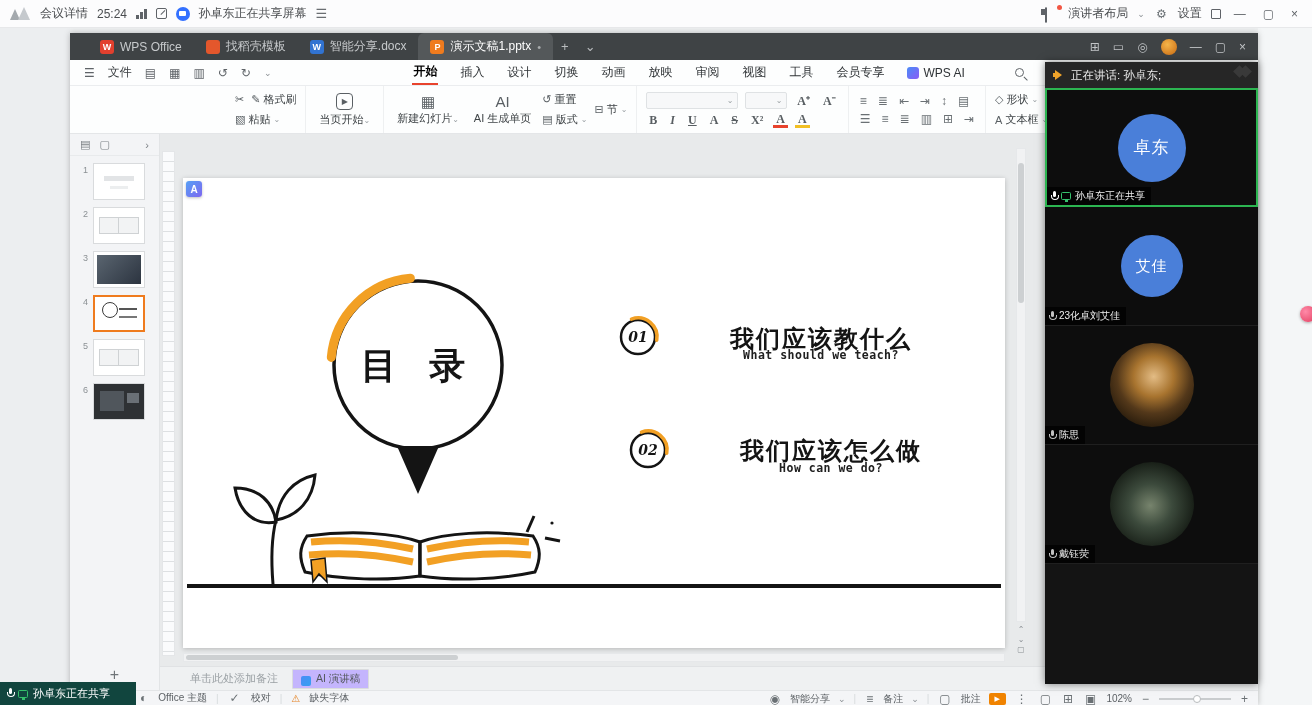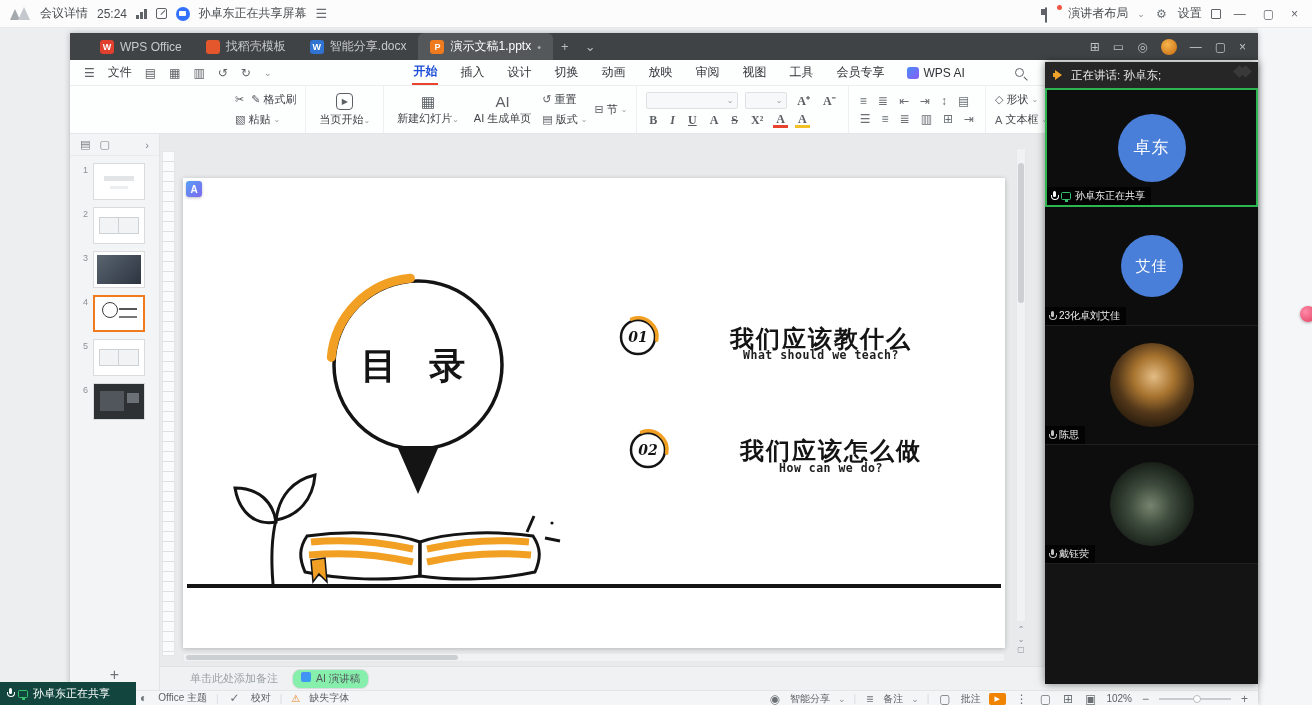--- a/index.html
+++ b/index.html
@@ -49,21 +49,21 @@
   .tdot{color:#a9acae;font-size:11px}
   .wtb-btn{color:#b9bcbe;font-size:13px;padding:0 8px}
   .wtitle-right{position:absolute;right:12px;top:0;height:27px;display:flex;align-items:center;gap:13px;color:#c2c5c7;font-size:12px}
   .avatar-s{width:16px;height:16px;border-radius:50%;background:radial-gradient(circle at 40% 35%,#f5b54a,#c96a12)}
 
   .wmenu{height:26px;background:#fdfefe;border-bottom:1px solid #ebedef;display:flex;align-items:center;
     padding:0 14px;font-size:12px;color:#3c4043;gap:13px}
   .mi{color:#5f6468;font-size:12px}
   .rtabs{display:flex;gap:21px;margin-left:128px;align-items:center}
   .rtab{color:#2f3336;padding:3px 1px}
-  .rtab.active{color:#1d4ed8;font-weight:bold;border-bottom:2px solid #e8432d}
+  .rtab.active{color:#000000;font-weight:bold;border-bottom:2px solid #e8432d}
   .ai-badge{width:12px;height:12px;background:linear-gradient(135deg,#4a8cf7,#8a5cf6);border-radius:3px;display:inline-block;vertical-align:-2px;margin-right:4px}
   .mag{width:9px;height:9px;border:1.4px solid #5f6468;border-radius:50%;position:relative;margin-left:36px}
   .mag::after{content:"";position:absolute;width:5px;height:1.4px;background:#5f6468;transform:rotate(45deg);left:7px;top:9px}
 
   .wtool{height:48px;background:#fdfefe;border-bottom:1px solid #e4e6e8;display:flex;align-items:stretch;padding-left:156px}
   .tgroup{display:flex;align-items:center;gap:7px;padding:3px 9px;border-right:1px solid #eef0f1}
   .bigbtn{display:flex;flex-direction:column;align-items:center;justify-content:center;gap:2px;font-size:11px;color:#3f4447;padding:0 4px}
   .bigbtn .ic{font-size:15px;color:#5a6064;line-height:1}
   .playic{width:17px;height:17px;border:1.5px solid #5a6064;border-radius:4px;display:flex;align-items:center;justify-content:center;font-size:8px;color:#5a6064}
   .scol{display:flex;flex-direction:column;justify-content:center;gap:5px}
@@ -115,21 +115,21 @@
     display:flex;align-items:center;justify-content:center;box-shadow:0 1px 3px rgba(0,0,0,.25)}
   .vscroll{position:absolute;left:856px;top:14px;width:10px;height:474px;background:#f1f2f3;border:1px solid #e6e8ea}
   .vthumb{position:absolute;left:1px;top:14px;width:6px;height:140px;background:#cdd0d2;border-radius:3px}
   .vs-btns{position:absolute;left:854px;top:492px;width:14px;display:flex;flex-direction:column;align-items:center;gap:2px;color:#8a8f93;font-size:8px;line-height:1}
   .hscroll{position:absolute;left:23px;top:519px;width:822px;height:9px;background:#f1f2f3;border:1px solid #e6e8ea}
   .hthumb{position:absolute;left:2px;top:1px;width:272px;height:5px;background:#cdd0d2;border-radius:3px}
 
   
   .notesbar{position:absolute;left:90px;top:633px;width:1098px;height:24px;background:#eff1f2;border-top:1px solid #e0e2e4;
     display:flex;align-items:center;gap:14px;padding-left:30px;font-size:11px;color:#9aa0a4}
-  .aichip{display:flex;align-items:flex-start;gap:5px;background:#86efac;border:1px solid #dadcde;border-radius:8px;
+  .aichip{display:flex;align-items:flex-end;gap:5px;background:#c4b5fd;border:1px solid #dadcde;border-radius:1px;
     padding:2px 8px;font-size:10.5px;color:#53585c}
   .aichip .ic{width:10px;height:10px;background:linear-gradient(135deg,#4a8cf7,#35a0f0);border-radius:2px}
   .wstatus{position:absolute;left:0;top:657px;width:1188px;height:15px;background:#f4f5f7;border-top:1px solid #e3e5e7;
     display:flex;align-items:center;font-size:10px;color:#5c6165;padding-left:68px;gap:9px}
   .warn{color:#e6882e}
   .sep{color:#d7dadc}
   .sright{position:absolute;right:8px;top:0;height:15px;display:flex;align-items:center;gap:8px}
   .playbtn{width:17px;height:12px;background:#f08300;border-radius:2px;color:#fff;font-size:7px;display:flex;align-items:center;justify-content:center}
   .slider{width:72px;height:2px;background:#c9ccce;position:relative}
   .knob{position:absolute;left:34px;top:-3px;width:8px;height:8px;border-radius:50%;background:#fff;border:1px solid #b9bcbe}

